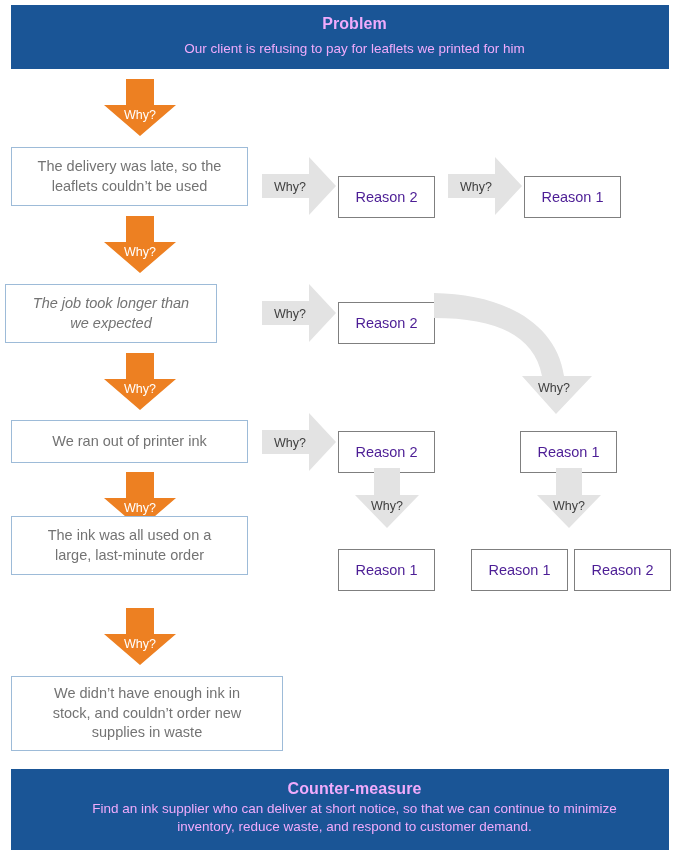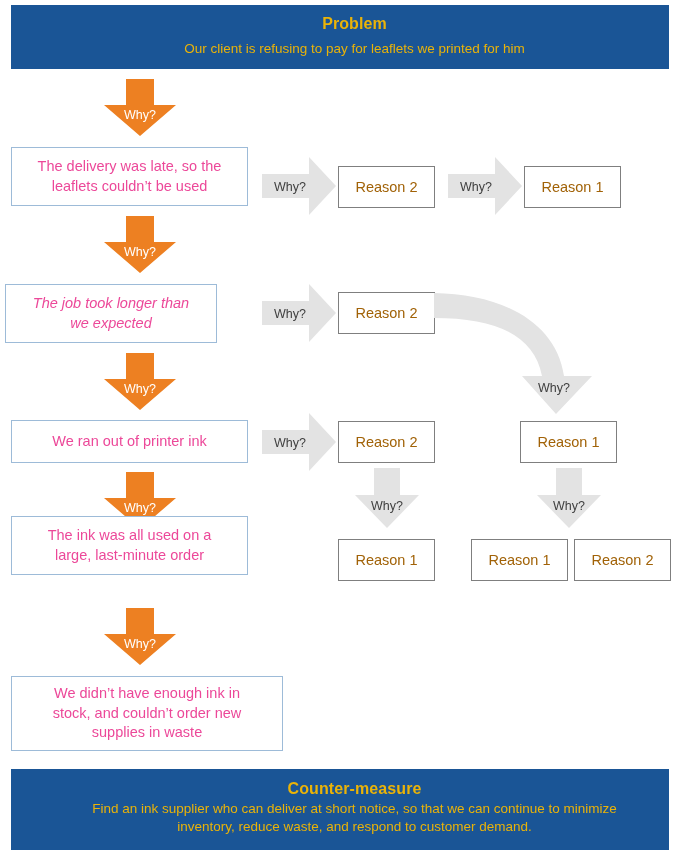--- a/index.html
+++ b/index.html
@@ -16,21 +16,21 @@
     width: 681px;
     height: 855px;
     background: #ffffff;
     overflow: hidden;
   }
 
   
   .banner {
     position: absolute;
     background: #1a5596;
-    color: #eab308;
+    color: #f0abfc;
     text-align: center;
     box-sizing: border-box;
     padding-left: 29px;
   }
   .banner-title {
     font-size: 16px;
     font-weight: bold;
     line-height: 1.2;
     letter-spacing: 0.1px;
   }
@@ -43,39 +43,40 @@
   
   .cause-box {
     position: absolute;
     box-sizing: border-box;
     border: 1px solid #9dbbd8;
     background: #ffffff;
     display: flex;
     align-items: center;
     justify-content: center;
     text-align: center;
-    color: #ec4899;
+    color: #737373;
     font-size: 14.5px;
     line-height: 1.35;
     padding: 2px 8px;
   }
 
   
   .reason-box {
     position: absolute;
     box-sizing: border-box;
     border: 1px solid #7f7f7f;
     background: #ffffff;
     display: flex;
     align-items: center;
     justify-content: center;
     text-align: center;
-    color: #a16207;
+    color: #4c1d95;
     font-size: 14.5px;
     line-height: 1.3;
+    margin-top: 10px;
   }
 
   
   .arrow {
     position: absolute;
   }
   .arrow svg {
     display: block;
     width: 100%;
     height: 100%;

